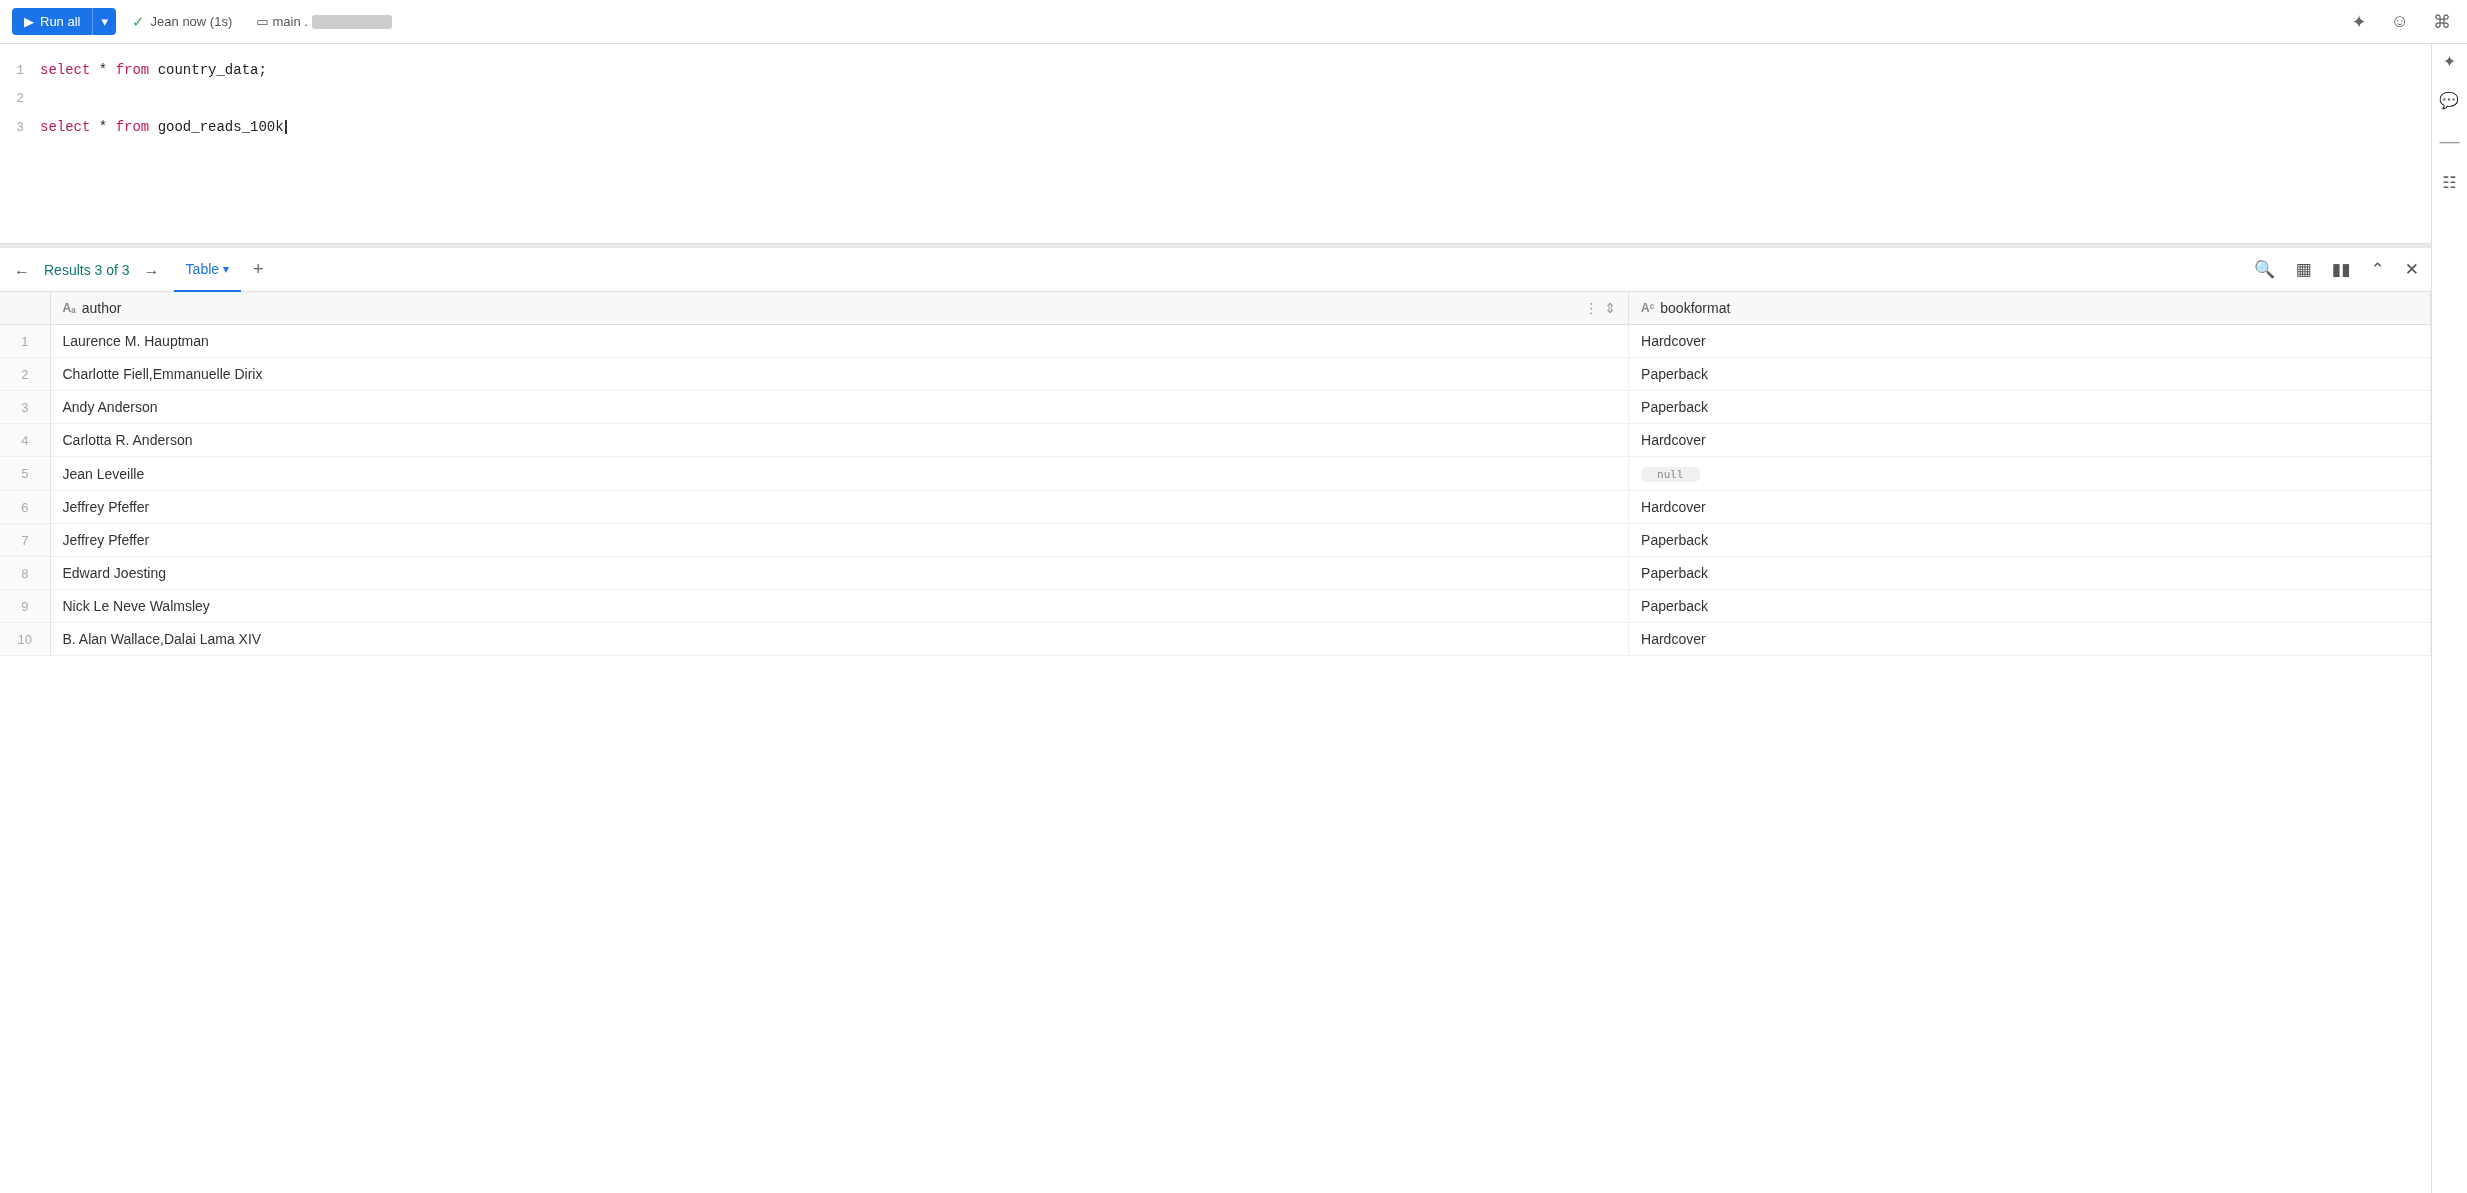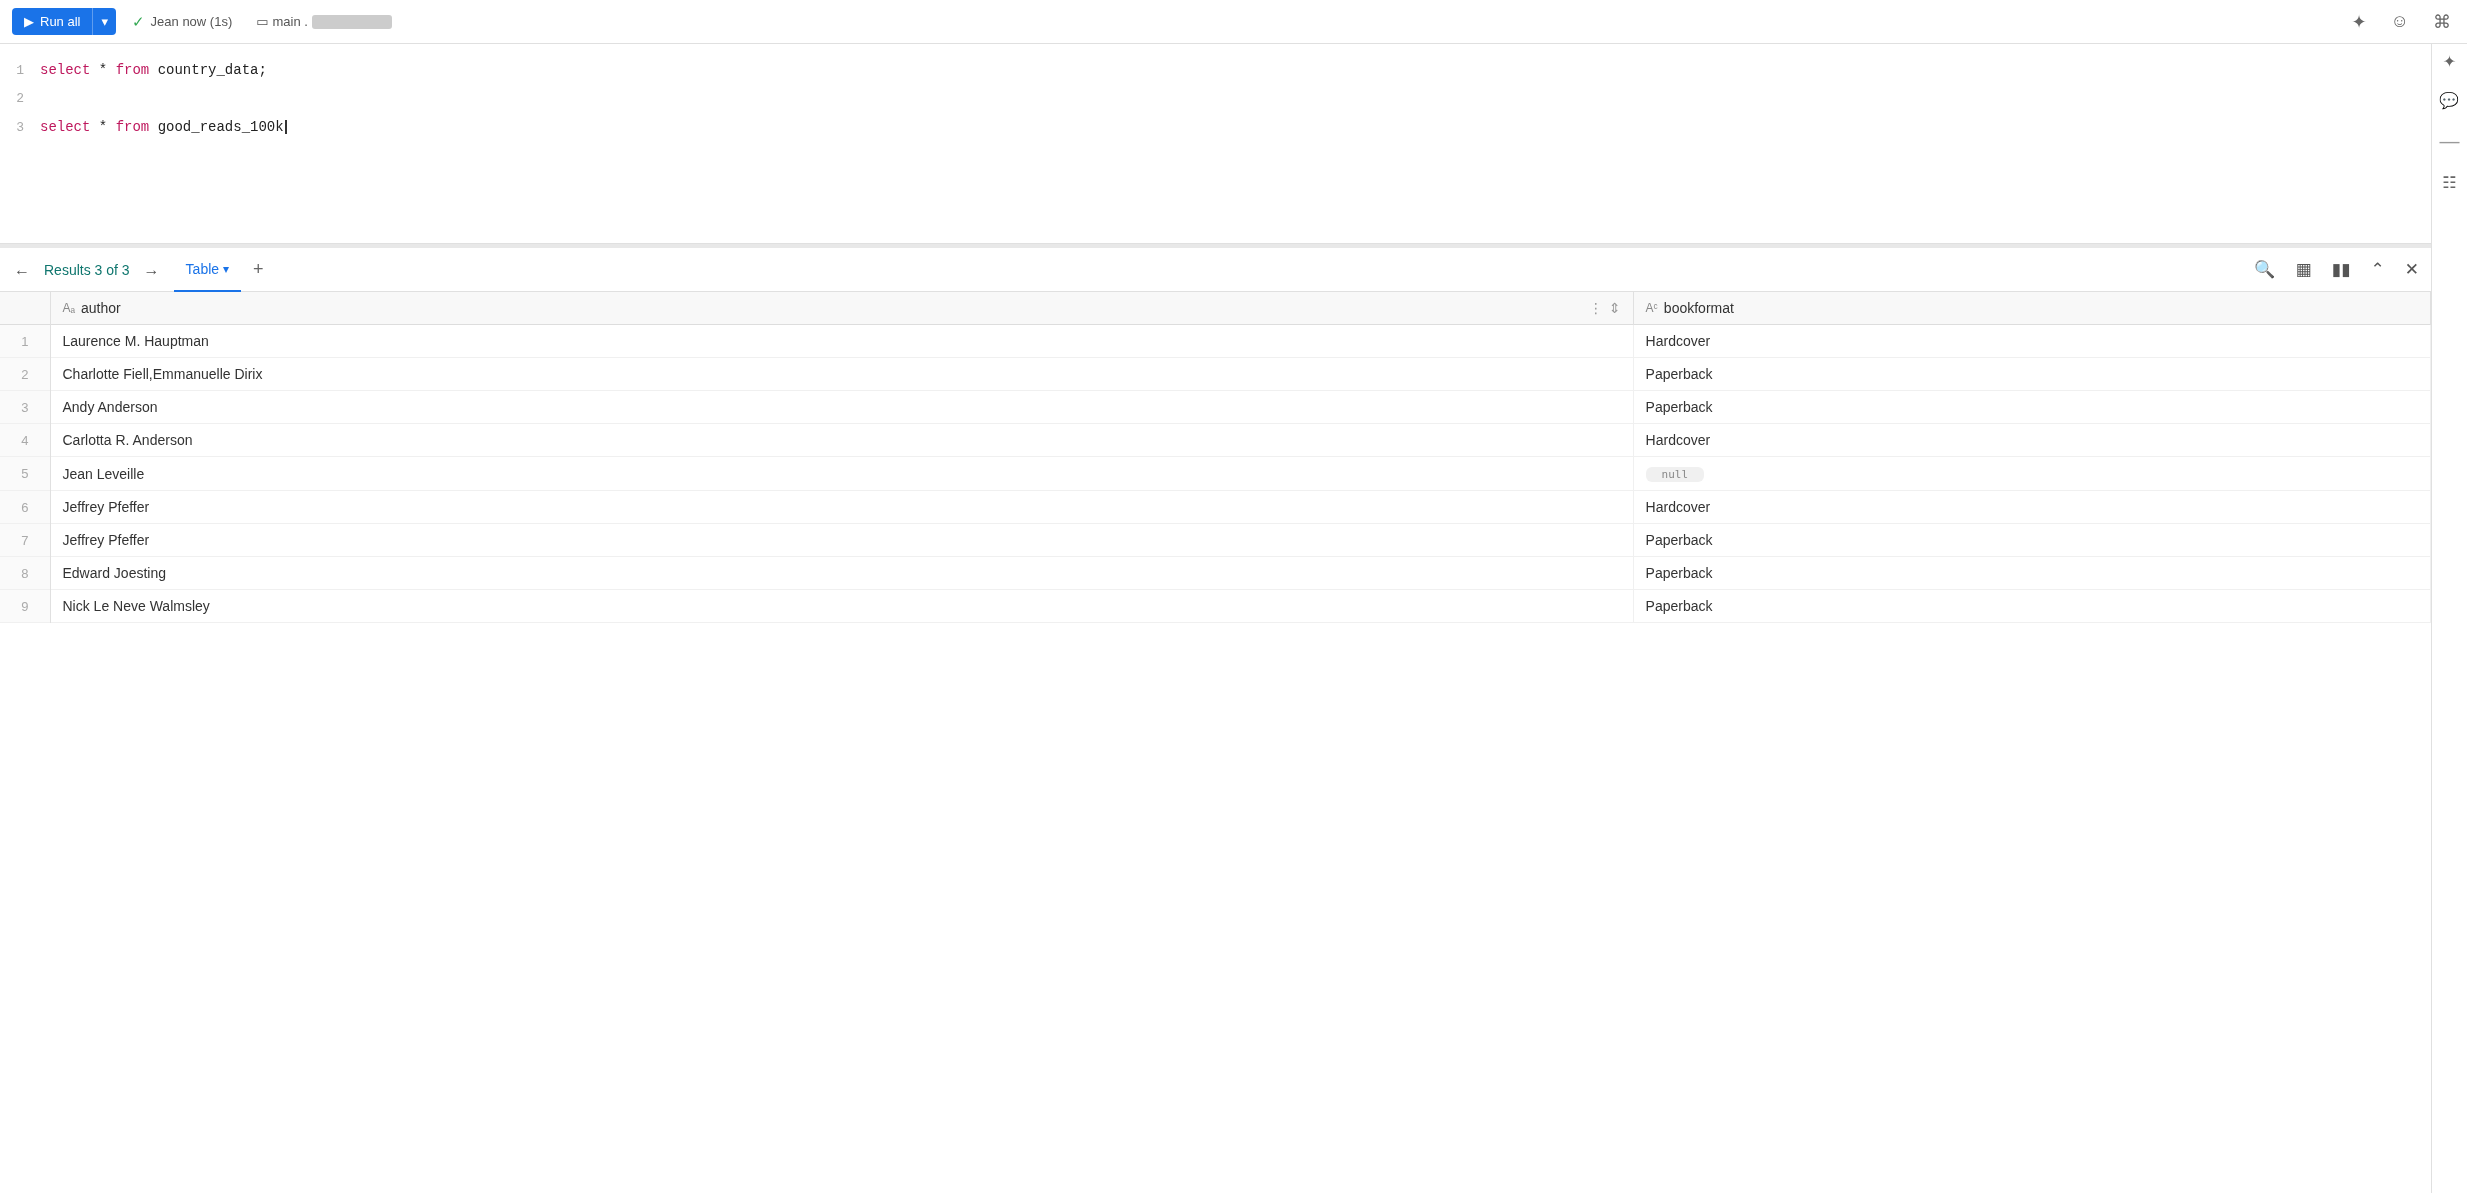--- a/index.html
+++ b/index.html
@@ -290,20 +290,21 @@
       background: #f0f0f0;
       color: #888;
       font-size: 11px;
       padding: 1px 16px;
       border-radius: 6px;
       font-family: monospace;
     }
     .type-icon {
       font-size: 12px;
       color: #888;
+      font-weight: bold;
     }
 
     
     .resize-handle {
       height: 4px;
       background: #e8e8e8;
       cursor: row-resize;
     }
   </style>
 </head>
@@ -459,20 +460,25 @@
               <tr>
                 <td>8</td>
                 <td>Edward Joesting</td>
                 <td>Paperback</td>
               </tr>
               <tr>
                 <td>9</td>
                 <td>Nick Le Neve Walmsley</td>
                 <td>Paperback</td>
               </tr>
+              <tr>
+                <td>10</td>
+                <td>B. Alan Wallace,Dalai Lama XIV</td>
+                <td>Hardcover</td>
+              </tr>
             </tbody>
         </table>
       </div>
     </div>
   </div>
 
   <div class="right-panel">
     <span class="side-icon">✦</span>
     <span class="side-icon">💬</span>
     <span style="font-size:20px; color:#999;">—</span>

